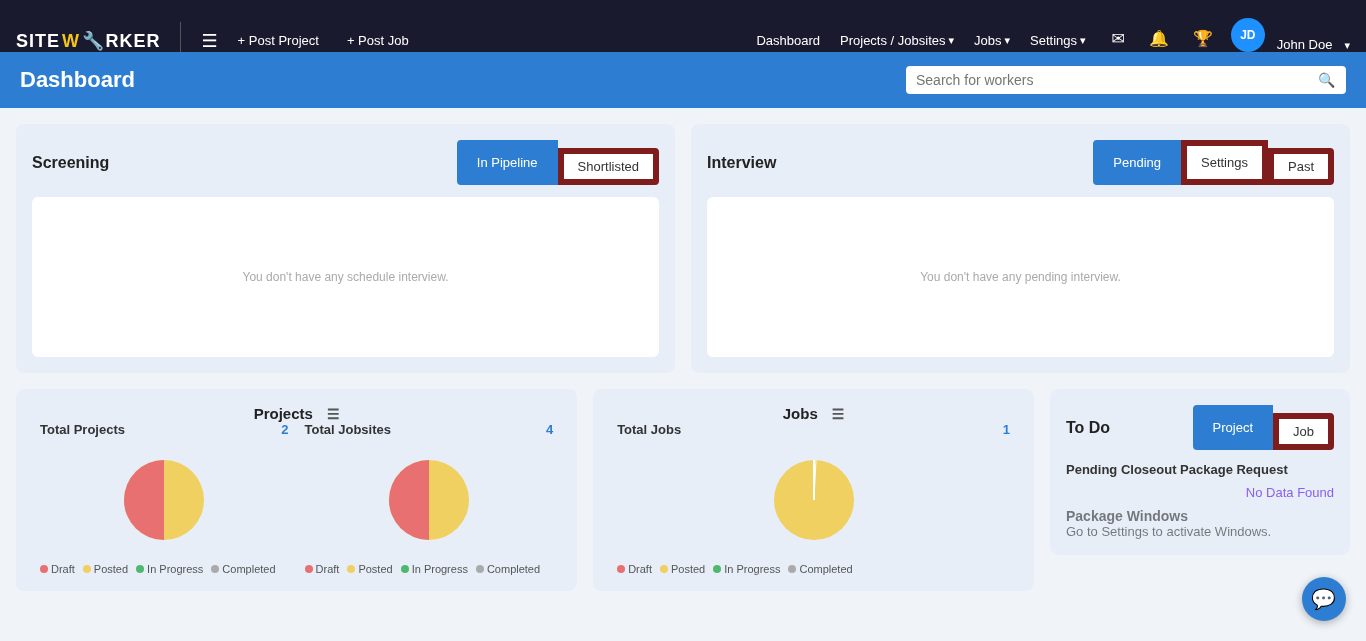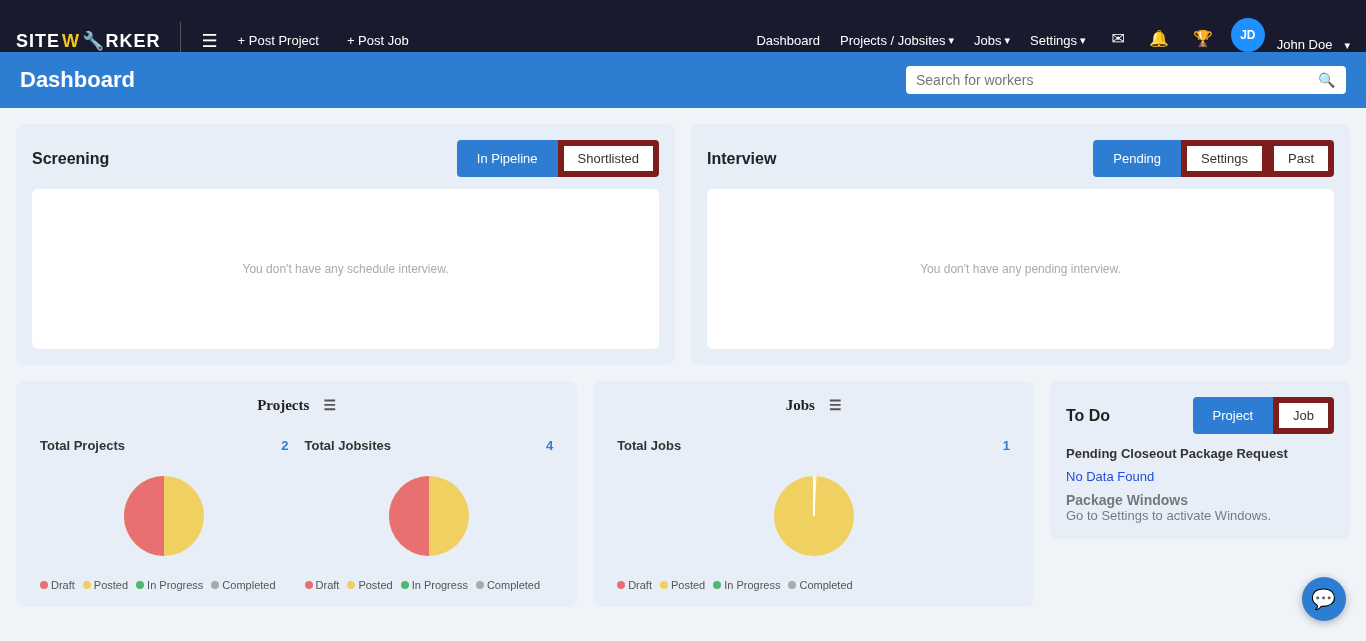--- a/index.html
+++ b/index.html
@@ -143,21 +143,21 @@
     .btn-group { display: flex; gap: 0; }
     .btn-tab {
       border: 6px solid #7f1d1d;
       background: #fff;
       padding: 5px 14px;
       cursor: pointer;
       font-size: 13px;
       color: #333;
     }
     .btn-tab:first-child { border-radius: 4px 0 0 4px; }
-    .btn-tab:last-child { border-radius: 0 4px 4px 0; }
+    .btn-tab:last-child { border-radius: 0 4px 4px 0; margin-top: 8px; }
     .btn-tab.active {
       background: #2d7dd2;
       color: #fff;
       border-color: #2d7dd2;
     }
     .card-body {
       background: #fff;
       border-radius: 6px;
       padding: 16px;
       min-height: 160px;
@@ -189,26 +189,25 @@
       padding: 16px;
       width: 300px;
       min-width: 280px;
     }
 
     .section-title {
       font-size: 15px;
       font-weight: bold;
       color: #222;
       text-align: center;
-      margin-bottom: 24px;
+      margin-bottom: 0;
       display: flex;
       align-items: center;
       justify-content: center;
       gap: 14px;
-      font-family: Liberation Serif, serif;
     }
 
     
     .charts-row { display: flex; gap: 0; }
     .chart-section { flex: 1; padding: 0 8px; }
     .chart-label {
       font-size: 13px;
       font-weight: bold;
       color: #333;
       margin-bottom: 4px;
@@ -243,21 +242,21 @@
       justify-content: space-between;
       margin-bottom: 12px;
     }
     .todo-title { font-size: 16px; font-weight: bold; color: #222; }
     .todo-section-title {
       font-size: 13px;
       font-weight: bold;
       color: #333;
       margin-bottom: 8px;
     }
-    .no-data { color: #1d4ed8; font-size: 13px; text-align: left; margin-top: 0; }
+    .no-data { color: #8b5cf6; font-size: 13px; text-align: right; margin-top: 0; }
     .activate-windows {
       color: #000;
       font-size: 13px;
       margin-top: 8px;
       opacity: 0.5;
     }
     .activate-windows-title { font-size: 14px; font-weight: bold; }
 
     
     .chat-btn {

